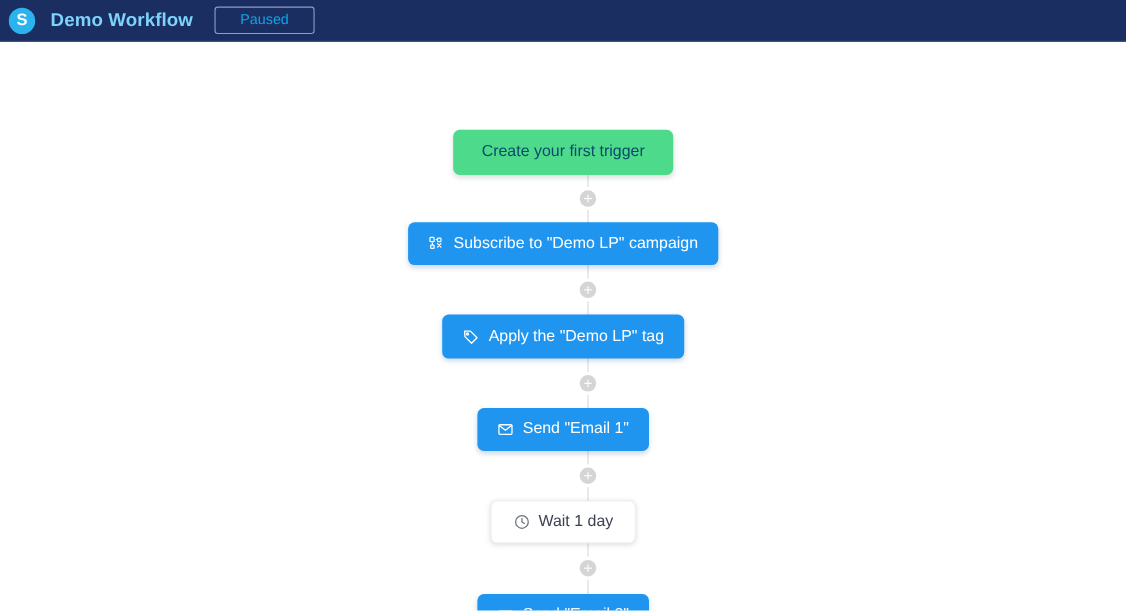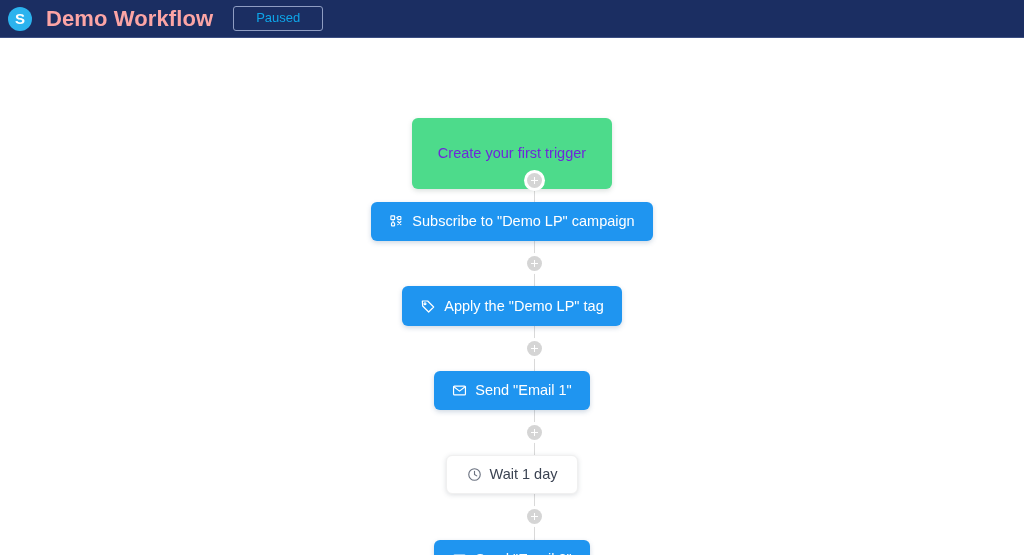--- a/index.html
+++ b/index.html
@@ -35,22 +35,22 @@
     color: #ffffff;
     font-size: 15px;
     font-weight: bold;
     display: flex;
     align-items: center;
     justify-content: center;
     flex: none;
     line-height: 1;
   }
   .workflow-title {
-    color: #fca5a5;
-    font-size: 22px;
+    color: #7dd3fc;
+    font-size: 17px;
     font-weight: bold;
     margin-left: 14px;
     letter-spacing: 0.1px;
     white-space: nowrap;
   }
   .status-badge {
     margin-left: 20px;
     border: 1px solid #8f9dc2;
     border-radius: 3px;
     color: #0ea5e9;
@@ -104,22 +104,22 @@
     font-size: 14.5px;
     line-height: 1;
     white-space: nowrap;
     box-sizing: border-box;
     user-select: none;
   }
   .node .label { line-height: 1; }
 
   .node-trigger {
     background: #4ddb8b;
-    color: #6d28d9;
-    padding: 28px 26px;
+    color: #0c4a6e;
+    padding: 13px 26px;
     box-shadow: 0 2px 5px rgba(60,90,80,0.18);
   }
   .node-action {
     background: #1f95f0;
     color: #ffffff;
     padding: 12px 18px;
     box-shadow: 0 2px 5px rgba(40,80,130,0.22);
   }
   .node-wait {
     background: #ffffff;

